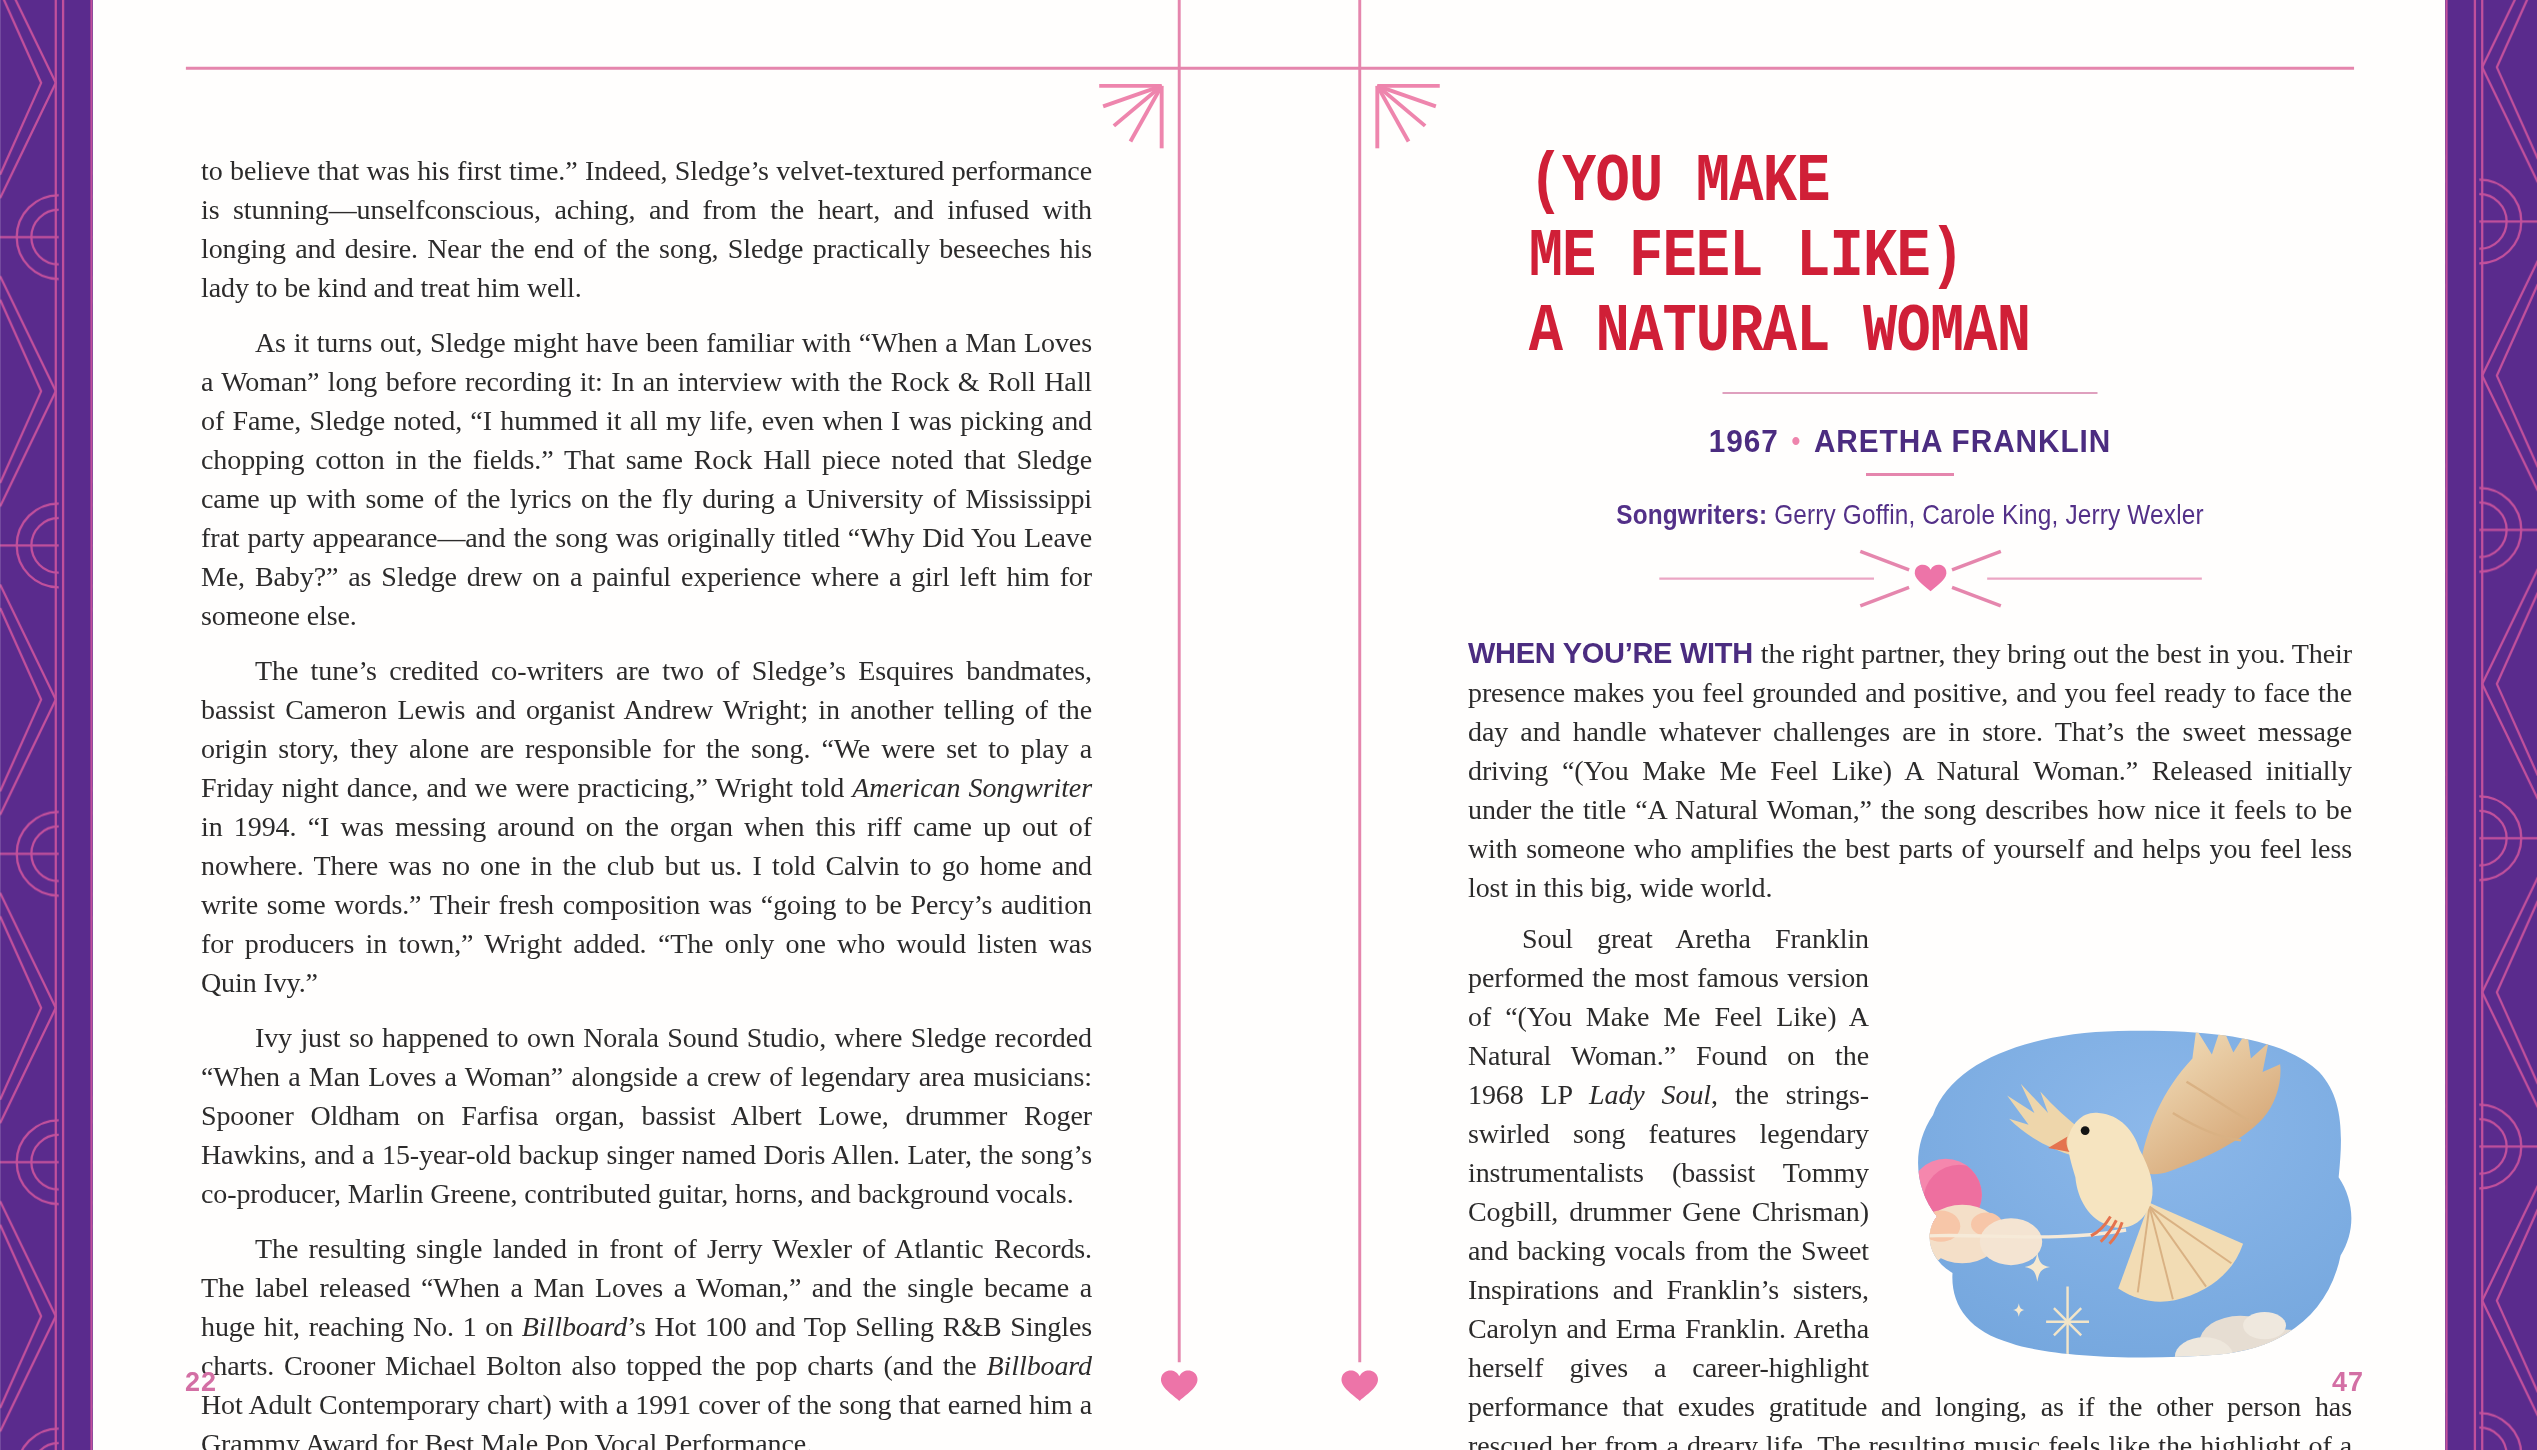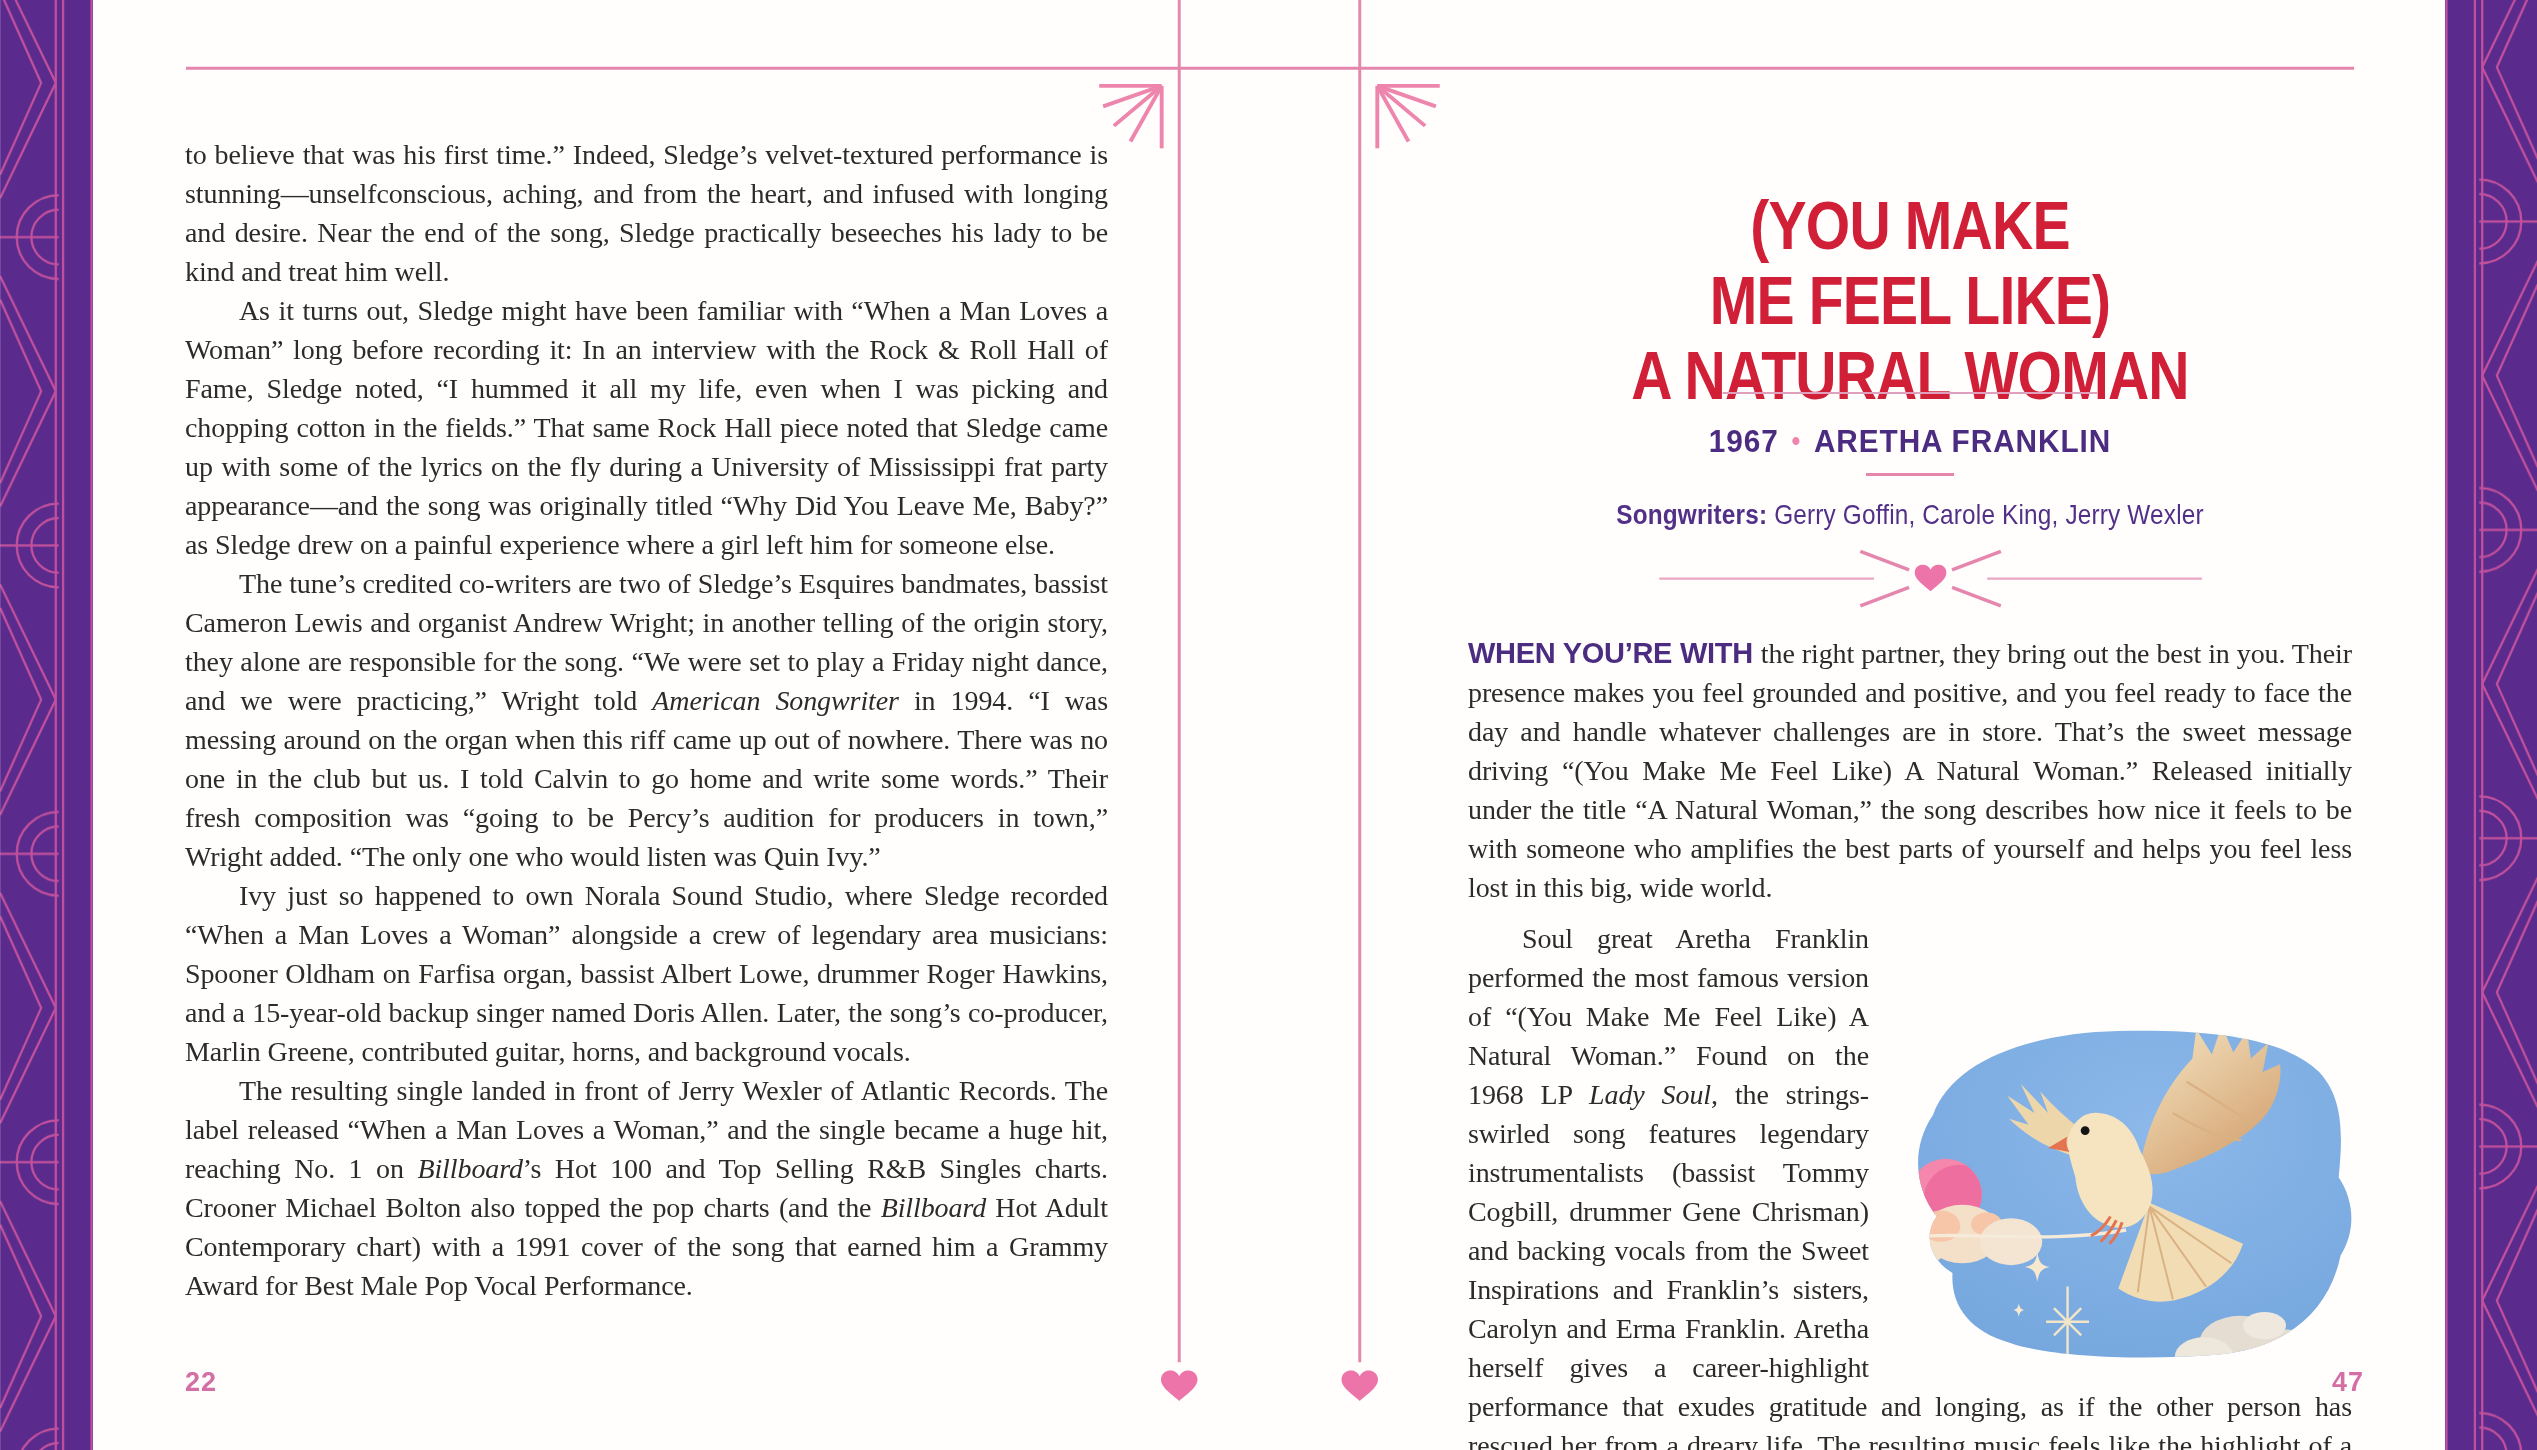--- a/index.html
+++ b/index.html
@@ -6,29 +6,29 @@
   body{width:2538px;height:1450px;position:relative;background:#fffefd;overflow:hidden;
        font-family:"Liberation Serif",serif;}
   
   .border{position:absolute;top:0;height:1450px;width:93px;}
   .border.left{left:0;} .border.right{right:0;}
   
   .overlay{position:absolute;left:0;top:0;pointer-events:none;}
   
   .left-body{position:absolute;left:185px;top:135px;width:923px;
     font-size:28px;line-height:39px;color:#2c2b2b;text-align:justify;letter-spacing:-0.1px;}
-  .left-body p{margin:0;}
+  .left-body p{margin:16px;}
   p.indent{text-indent:54px;}
   .it{font-style:italic;}
   .bold{font-weight:700;}
   
   .right-col{position:absolute;left:1456px;top:0;width:908px;height:1450px;}
-  .song-title{position:absolute;top:144px;left:0;width:100%;text-align:center;
-    font-family:Liberation Sans, sans-serif;font-weight:700;color:#d01f37;
-    font-size:68px;line-height:75px;margin-top:44px;}
+  .song-title{position:absolute;top:144px;left:0;width:100%;
+    font-family:Liberation Mono, monospace;font-weight:700;color:#d01f37;
+    font-size:68px;line-height:75px;}
   .song-title div{transform:scaleX(0.84);transform-origin:50% 50%;white-space:nowrap;letter-spacing:-1px;}
   .title-rule{position:absolute;top:392px;left:50%;transform:translateX(-50%);
     width:375px;height:2px;background:#dfa0bе;background:#dfa0be;}
   .year-line{position:absolute;top:423px;left:0;width:100%;text-align:center;
     font-family:"Liberation Sans",sans-serif;font-weight:700;font-size:32px;color:#4b2c80;
     letter-spacing:1px;transform:scaleX(0.93);}
   .year-line .dot{color:#ee85ad;padding:0 13.7px;font-size:27px;vertical-align:2px;}
   .mini-rule{position:absolute;top:473px;left:50%;transform:translateX(-50%);
     width:88px;height:2.9px;background:#e586ad;}
   .songwriters{position:absolute;top:499px;left:0;width:100%;text-align:center;

